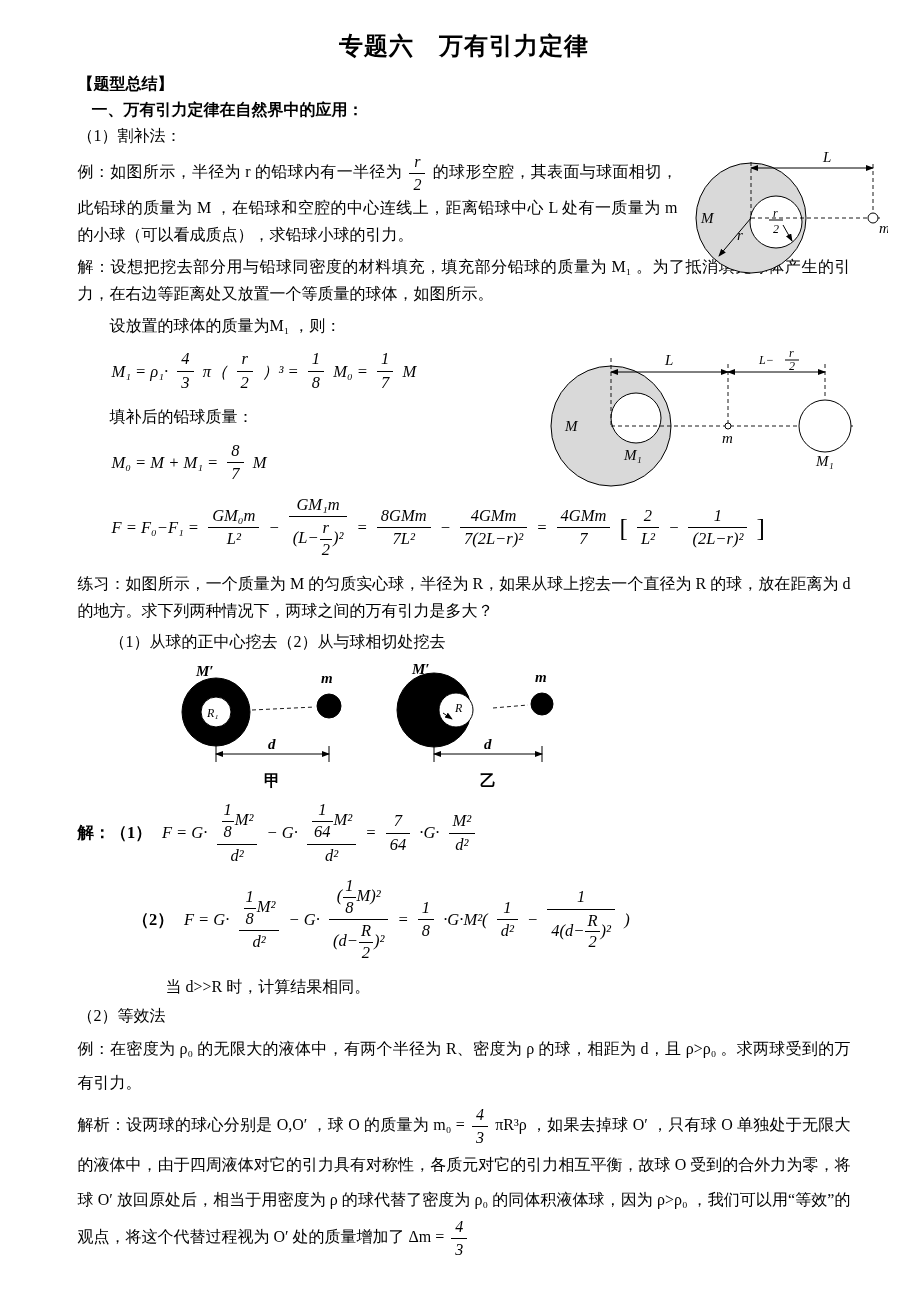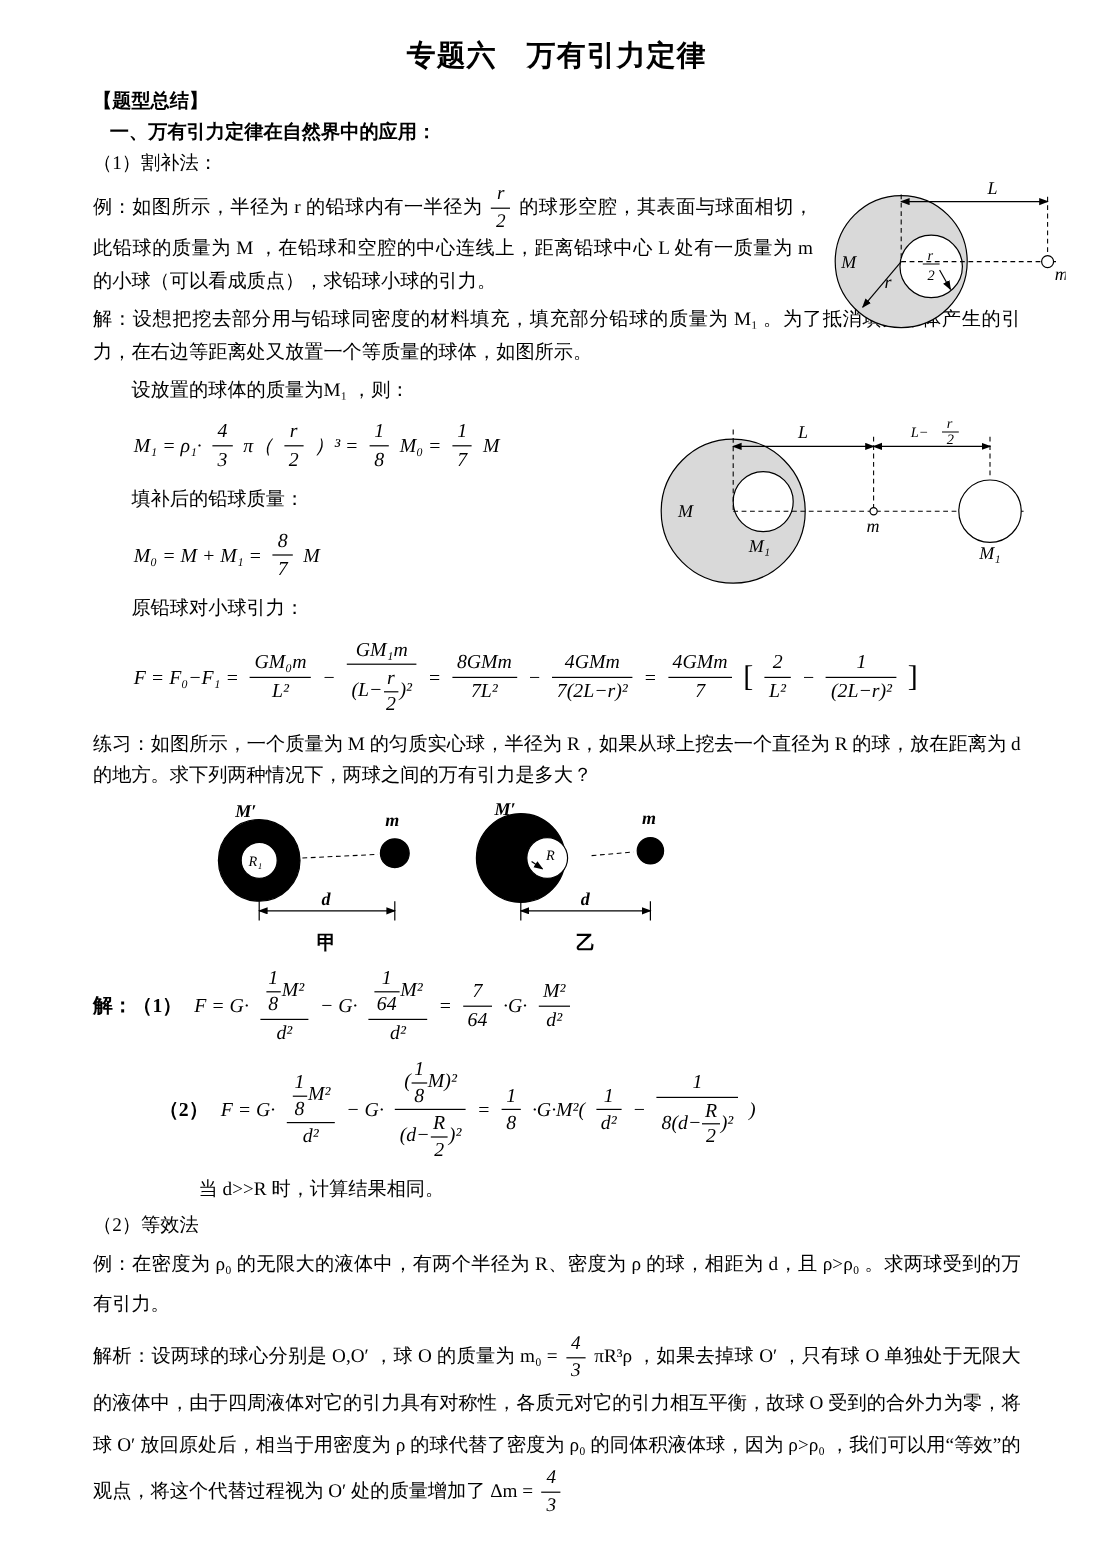--- a/index.html
+++ b/index.html
@@ -86,21 +86,20 @@
     </div>
 
     <div class="para indent2">填补后的铅球质量：</div>
 
     <div class="fline">
       <span class="ft">M₀ = M + M₁ =</span>
       <span class="frac"><span class="num">8</span><span class="den">7</span></span>
       <span class="ft">M</span>
     </div>
 
-    <div class="para indent2">原铅球对小球引力：</div>
 
     <div class="fline">
       <span class="ft">F = F₀−F₁ =</span>
       <span class="frac"><span class="num">GM₀m</span><span class="den">L²</span></span>
       <span class="ft">−</span>
       <span class="frac">
         <span class="num">GM₁m</span>
         <span class="den"><span>(L−</span><span class="frac"><span class="num">r</span><span class="den">2</span></span><span>)²</span></span>
       </span>
       <span class="ft">=</span>
@@ -110,20 +109,21 @@
       <span class="ft">=</span>
       <span class="frac"><span class="num">4GMm</span><span class="den">7</span></span>
       <span class="bigbr">[</span>
       <span class="frac"><span class="num">2</span><span class="den">L²</span></span>
       <span class="ft">−</span>
       <span class="frac"><span class="num">1</span><span class="den">(2L−r)²</span></span>
       <span class="bigbr">]</span>
     </div>
 
     <div class="para">练习：如图所示，一个质量为 M 的匀质实心球，半径为 R，如果从球上挖去一个直径为 R 的球，放在距离为 d 的地方。求下列两种情况下，两球之间的万有引力是多大？</div>
+    <div class="para indent2">（1）从球的正中心挖去（2）从与球相切处挖去</div>
 
     <svg id="d3" width="430" height="128" viewBox="0 0 430 128">
       <defs>
         <marker id="a3" markerWidth="8" markerHeight="8" refX="7" refY="3" orient="auto-start-reverse" markerUnits="userSpaceOnUse">
             <path d="M0,0 L8,3 L0,6 Z" fill="#000"></path>
           </marker>
       </defs>
       <g>
         <circle class="blackc" cx="50" cy="50" r="34"></circle>
         <circle class="whitec" cx="50" cy="50" r="15"></circle>
@@ -189,21 +189,21 @@
         <span class="num"><span>(</span><span class="frac"><span class="num">1</span><span class="den">8</span></span><span>M)²</span></span>
         <span class="den"><span>(d−</span><span class="frac"><span class="num">R</span><span class="den">2</span></span><span>)²</span></span>
       </span>
       <span class="ft">=</span>
       <span class="frac"><span class="num">1</span><span class="den">8</span></span>
       <span class="ft">·G·M²(</span>
       <span class="frac"><span class="num">1</span><span class="den">d²</span></span>
       <span class="ft">−</span>
       <span class="frac">
         <span class="num">1</span>
-        <span class="den"><span>8(d−</span><span class="frac"><span class="num">R</span><span class="den">2</span></span><span>)²</span></span>
+        <span class="den"><span>4(d−</span><span class="frac"><span class="num">R</span><span class="den">2</span></span><span>)²</span></span>
       </span>
       <span class="ft">)</span>
     </div>
 
     <div class="para note">当 d&gt;&gt;R 时，计算结果相同。</div>
 
     <div class="plain">（2）等效法</div>
 
     <div class="para tall">例：在密度为 ρ₀ 的无限大的液体中，有两个半径为 R、密度为 ρ 的球，相距为 d，且 ρ&gt;ρ₀ 。求两球受到的万有引力。</div>
 

